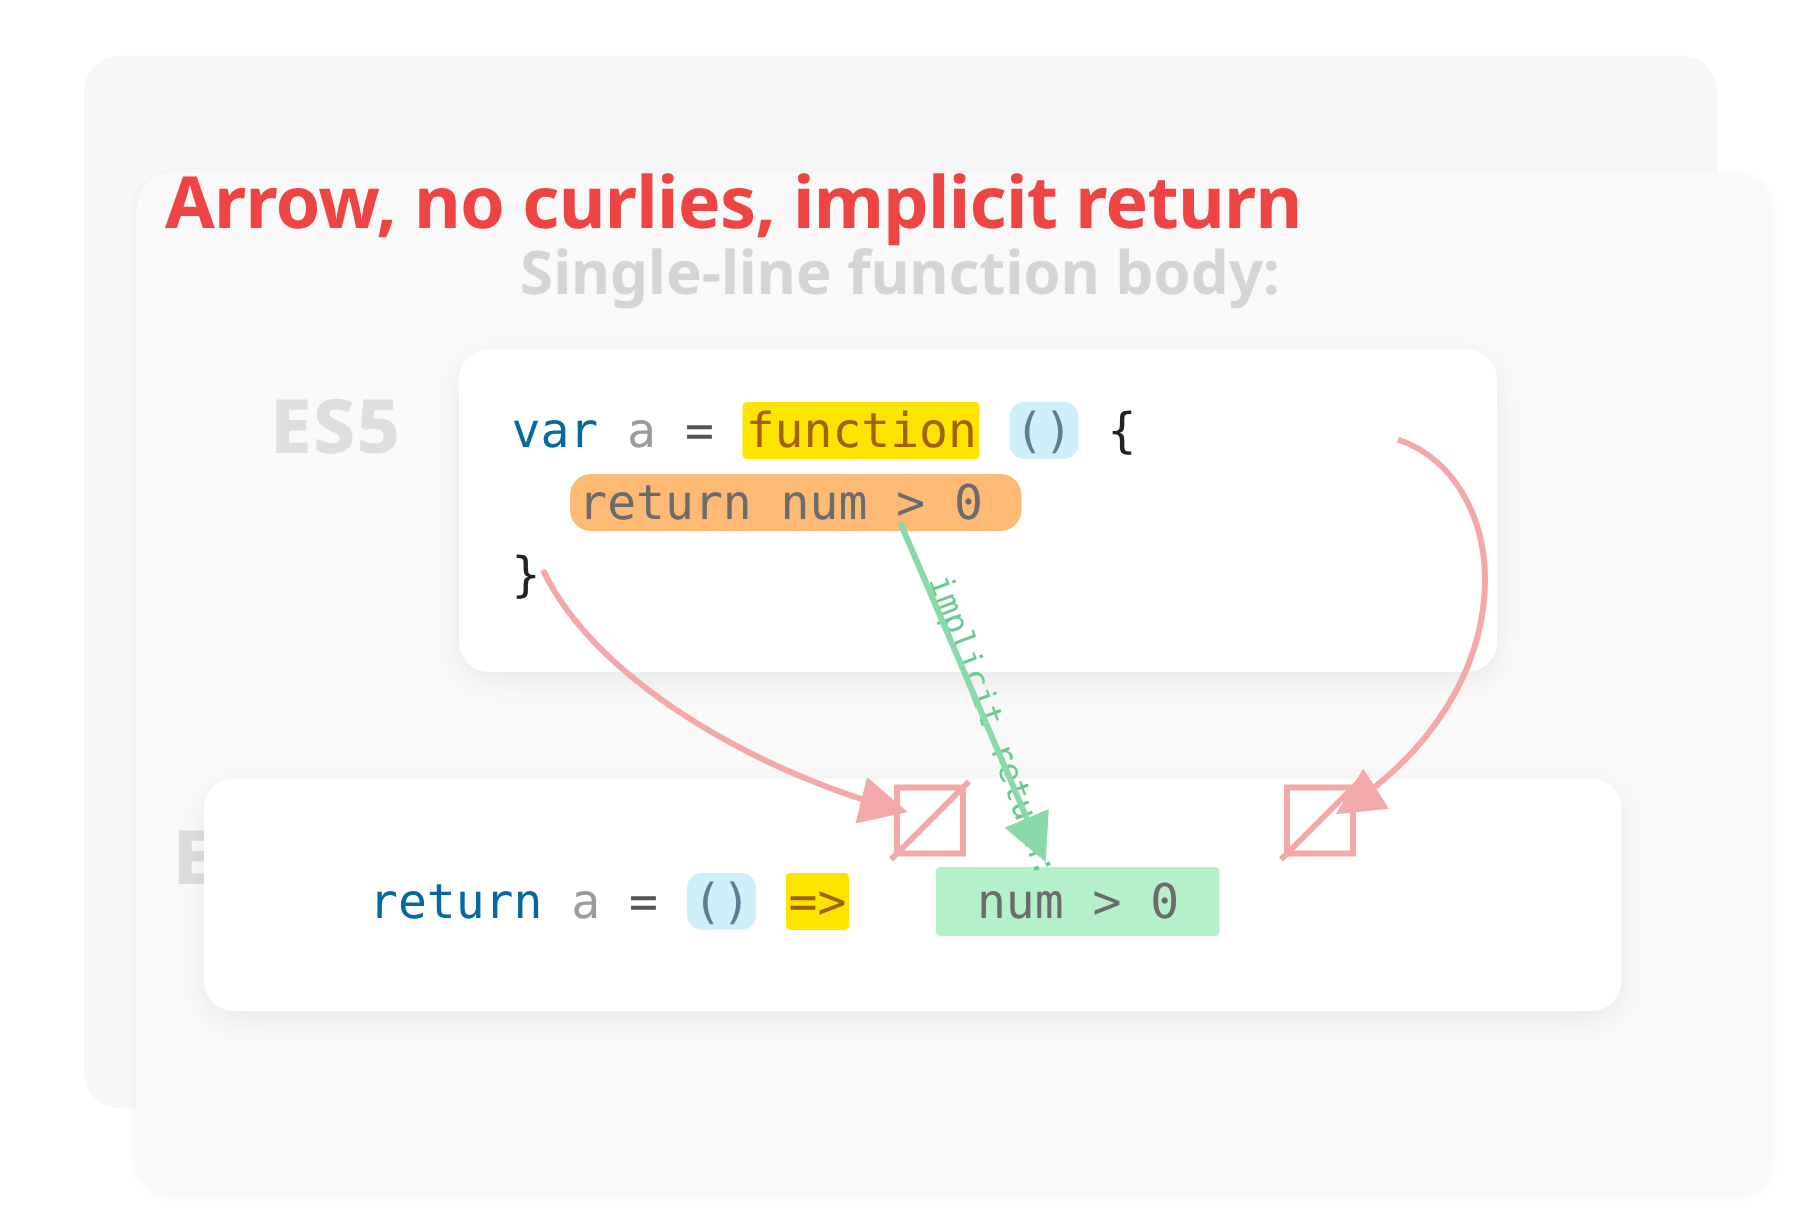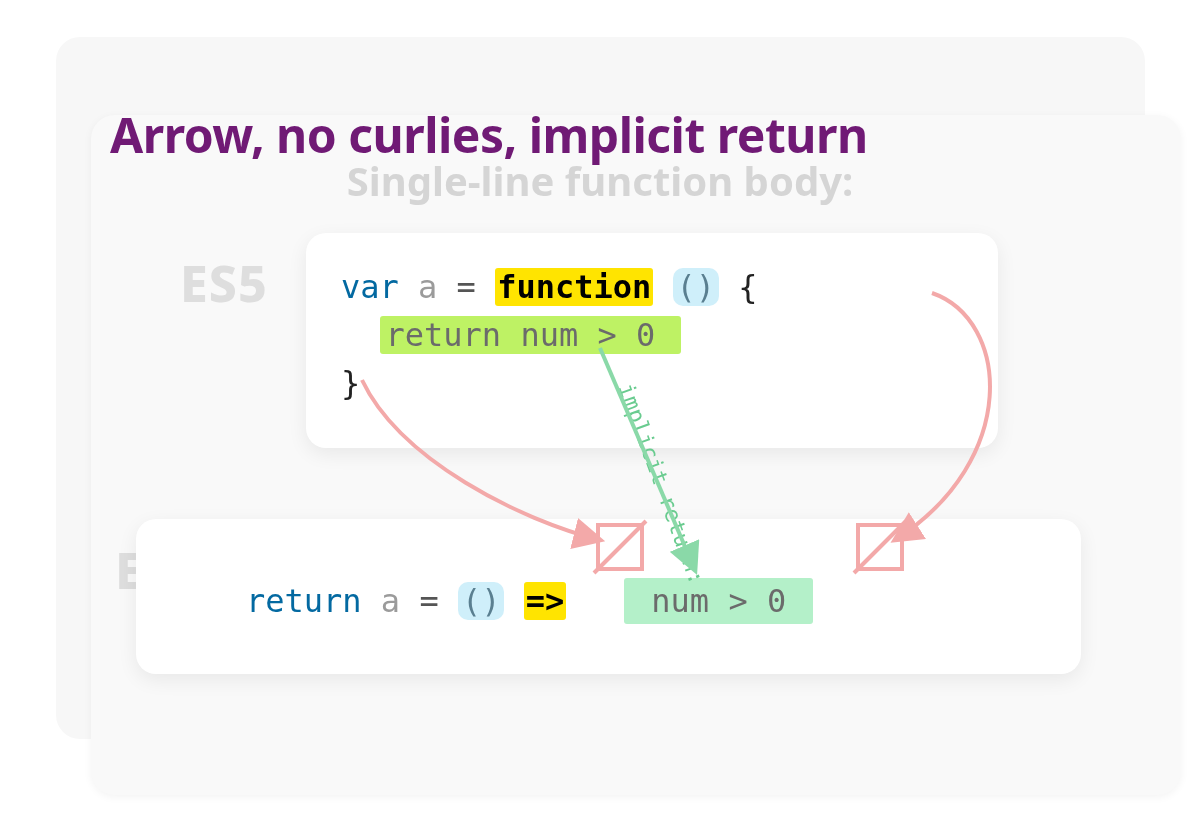--- a/index.html
+++ b/index.html
@@ -30,21 +30,21 @@
     background: #f9f9f9;
     border-radius: 24px;
     box-shadow: 0 2px 8px rgba(0,0,0,0.05);
   }
   .title {
     position: absolute;
     top: 70px;
     left: 110px;
     font-size: 48px;
     font-weight: 700;
-    color: #701a75;
+    color: #ef4444;
     letter-spacing: -0.5px;
   }
   .subtitle {
     position: absolute;
     top: 153px;
     left: 0;
     width: 100%;
     text-align: center;
     font-size: 40px;
     font-weight: 700;
@@ -82,23 +82,23 @@
   .code-bot-content {
     position: absolute;
     top: 58px;
     left: 110px;
   }
   .c-key   { color: #0369a1; }
   .c-id    { color: #9b9b9b; }
   .c-punc  { color: #222222; }
   .c-punc2 { color: #555555; }
 
-  .hl-yellow { background: #ffe400; color: #000000; padding: 0 2px; border-radius: 3px; font-weight: 700; margin-top: 16px; }
+  .hl-yellow { background: #ffe400; color: #a16207; padding: 0 2px; border-radius: 3px; font-weight: 400; margin-top: 16px; }
   .hl-blue   { background: #cfeffa; color: #5a7f90; padding: 0 4px; border-radius: 10px; }
-  .hl-green  { background: #bef264; color: #6b6b6b; padding: 0 6px; border-radius: 3px; }
+  .hl-green  { background: #fdba74; color: #6b6b6b; padding: 0 6px; border-radius: 14px; }
   .hl-green-es6 { background: #b4f0c9; color: #6b6b6b; padding: 4px 8px; border-radius: 3px; text-align: center; }
 
   .svg-overlay {
     position: absolute;
     top: 0; left: 0;
     width: 1200px; height: 814px;
     pointer-events: none;
   }
 
   .annot {

